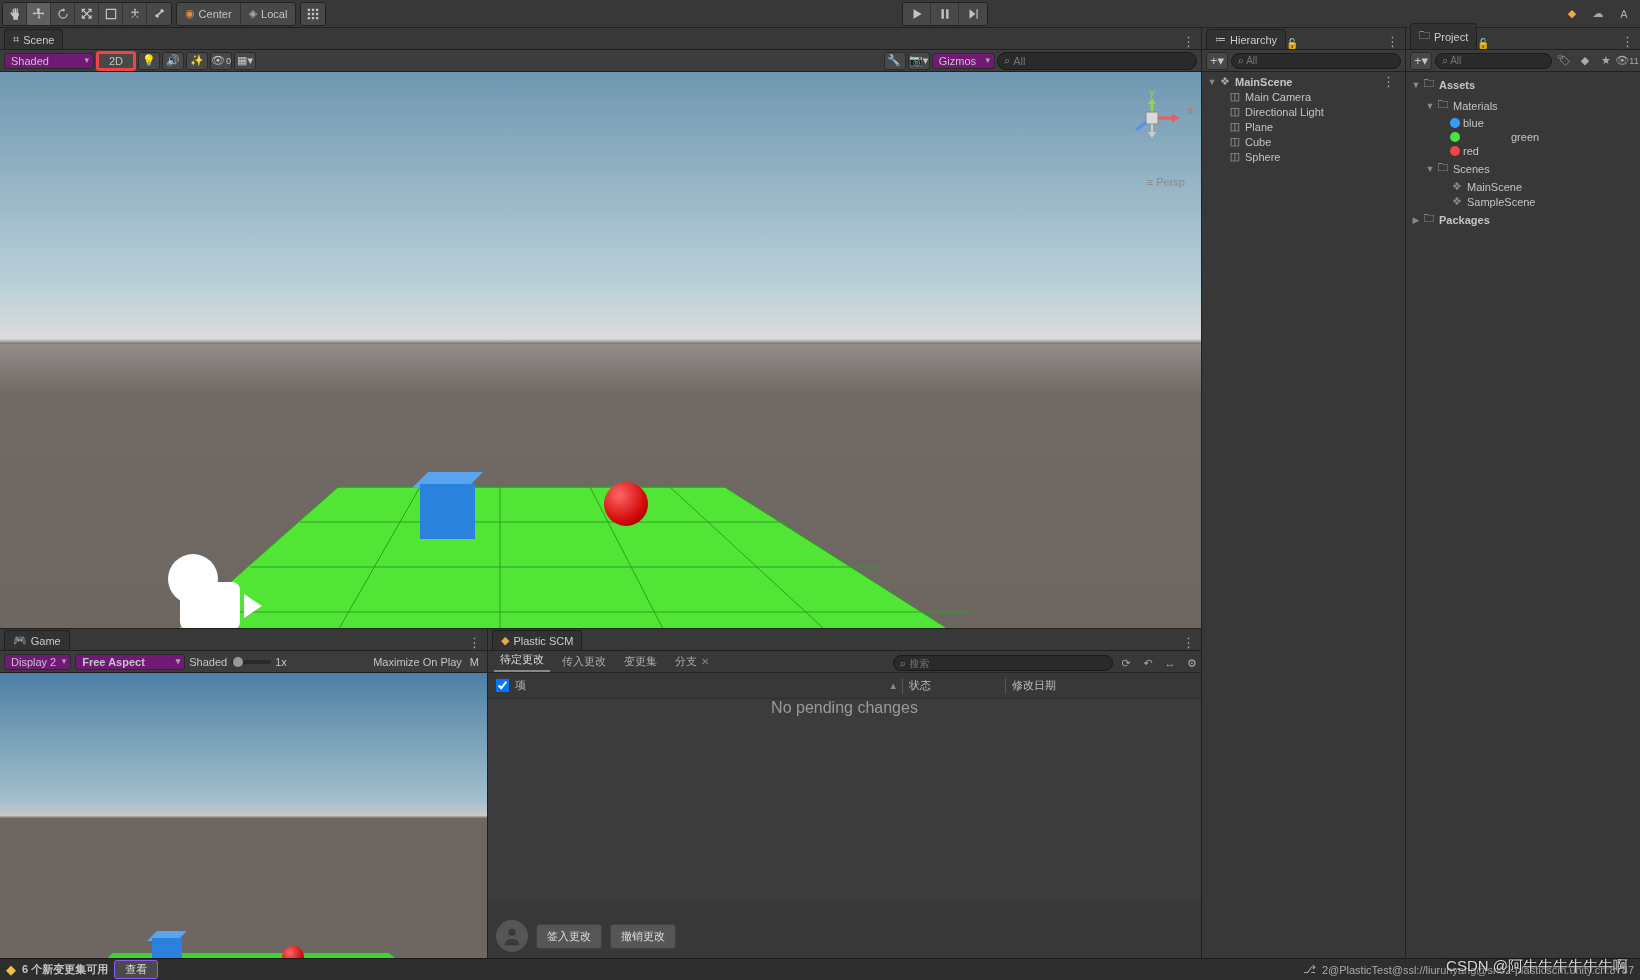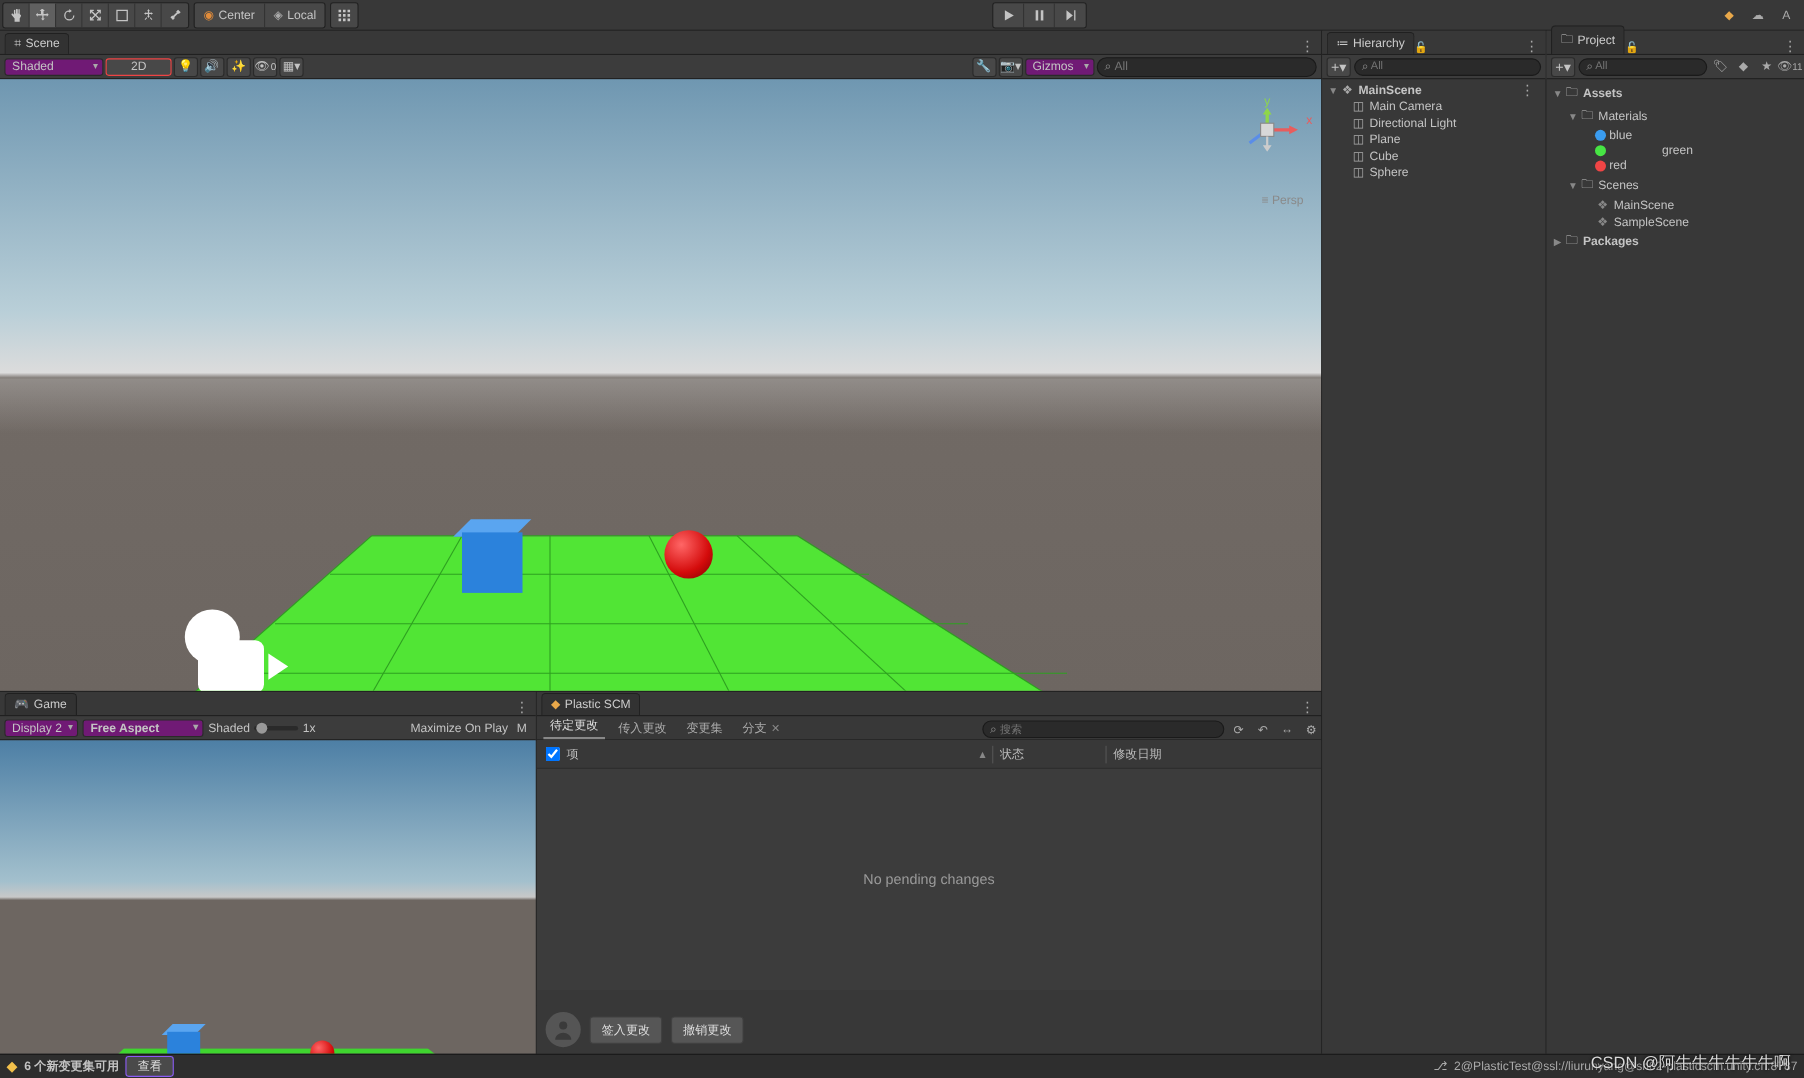--- a/index.html
+++ b/index.html
@@ -26,21 +26,21 @@
   .plastic-panel{flex:1; display:flex; flex-direction:column;}
 
   .panel-tabbar{height:22px; background:#383838; border-bottom:1px solid #202020; display:flex; align-items:flex-end; padding-left:4px; position:relative;}
   .panel-tab{background:#323232; border-top-left-radius:4px; border-top-right-radius:4px; padding:3px 8px; display:flex; align-items:center; gap:4px; color:#ccc; border:1px solid #202020; border-bottom:none; cursor:pointer;}
   .tab-menu{font-size:13px; color:#aaa; margin-left:auto; padding:0 6px; cursor:pointer;}
   .panel-lock{font-size:10px; color:#aaa; margin-right:2px;}
 
   .scene-toolbar{height:22px; background:#3c3c3c; border-bottom:1px solid #202020; display:flex; align-items:center; padding:0 4px; gap:2px;}
   .dropdown{background:#701a75; border:1px solid #2a2a2a; border-radius:3px; padding:1px 18px 1px 6px; color:#c4c4c4; position:relative; cursor:pointer;}
   .dropdown::after{content:"▾"; position:absolute; right:4px; top:1px; font-size:9px; color:#aaa;}
-  .btn2d{background:#484848; border:1px solid #ef4444; border-radius:3px; padding:1px 22px; cursor:pointer;}
+  .btn2d{background:#484848; border:3px solid #ef4444; border-radius:3px; padding:1px 10px; cursor:pointer;}
   .icon-btn{width:22px; height:18px; display:flex; align-items:center; justify-content:center; background:#484848; border:1px solid #2a2a2a; border-radius:3px; cursor:pointer;}
   .scene-search{flex:1; display:flex; align-items:center; background:#2a2a2a; border:1px solid #1a1a1a; border-radius:10px; height:18px; padding:0 6px; max-width:200px;}
   .scene-search input{background:none; border:none; outline:none; color:#ccc; font-size:11px; width:100%;}
 
   .scene-view{flex:1; position:relative; overflow:hidden; background: linear-gradient(to bottom, #6f97b1 0%, #b9cfd8 38%, #dcdcdc 48%, #716a65 49%, #6d6661 100%);}
   .ground-fade{position:absolute; top:49%; left:0; right:0; height:50px; background:linear-gradient(to bottom, rgba(220,220,220,.3), transparent);}
   .plane{position:absolute; width:860px; height:180px; left:140px; top:410px; background:#51e535; clip-path: polygon(23% 3%, 68% 3%, 100% 100%, 0% 100%);}
   .plane-grid{position:absolute; width:860px; height:180px; left:140px; top:410px;}
   .plane-grid line{stroke:#2ea020; stroke-width:1;}
   .cube-shape{position:absolute; left:420px; top:412px; width:55px; height:55px; background:#2b82dc;}
@@ -80,21 +80,21 @@
   .game-sphere{position:absolute; left:282px; top:273px; width:22px; height:22px; border-radius:50%; background:radial-gradient(circle at 35% 30%, #ff6666, #d40b0b 60%, #7a0000);}
 
   .plastic-tabs{height:22px; background:#383838; border-bottom:1px solid #252525; display:flex; align-items:flex-end; padding-left:6px; gap:6px;}
   .plastic-tab{padding:3px 6px; color:#aaa; cursor:pointer; display:flex; align-items:center; gap:4px;}
   .plastic-tab.active{color:#ddd; border-bottom:2px solid #888;}
   .plastic-tab .close{color:#888; font-size:10px;}
   .plastic-search-row{display:flex; align-items:center; gap:4px; margin-left:auto;}
   .plastic-content{flex:1; display:flex; flex-direction:column; background:#3c3c3c;}
   .plastic-header-row{height:26px; display:flex; align-items:center; padding:0 8px; border-bottom:1px solid #2e2e2e; color:#bbb; background:#383838;}
   .plastic-header-row .col{display:flex; align-items:center; gap:6px;}
-  .plastic-body{flex:1; display:flex; align-items:center; justify-content:center; color:#9a9a9a; font-size:13px; border-bottom:14px solid #383838;}
+  .plastic-body{flex:1; display:flex; align-items:flex-start; justify-content:center; color:#9a9a9a; font-size:16px; border-bottom:14px solid #383838;}
   .plastic-footer{height:44px; display:flex; align-items:center; gap:8px; padding:0 8px; background:#383838;}
   .avatar{width:32px;height:32px;border-radius:50%;background:#555; display:flex;align-items:center;justify-content:center;}
   .avatar svg{fill:#3a3a3a;}
   .commit-input{flex:1; height:32px; background:#2a2a2a; border:1px solid #1c1c1c; border-radius:3px; padding:4px 8px; color:#ccc;}
   .commit-input::placeholder{color:#777;}
   .btn{background:#565656; border:1px solid #404040; border-radius:3px; padding:4px 10px; color:#ddd; cursor:pointer;}
 
   .statusbar{position:absolute; bottom:0; left:0; right:0; height:22px; background:#2e2e2e; border-top:1px solid #1a1a1a; display:flex; align-items:center; padding:0 6px; gap:10px; color:#c4c4c4;}
   .status-left{display:flex; align-items:center; gap:6px;}
   .status-warn{color:#f2c04b; font-size:13px;}

